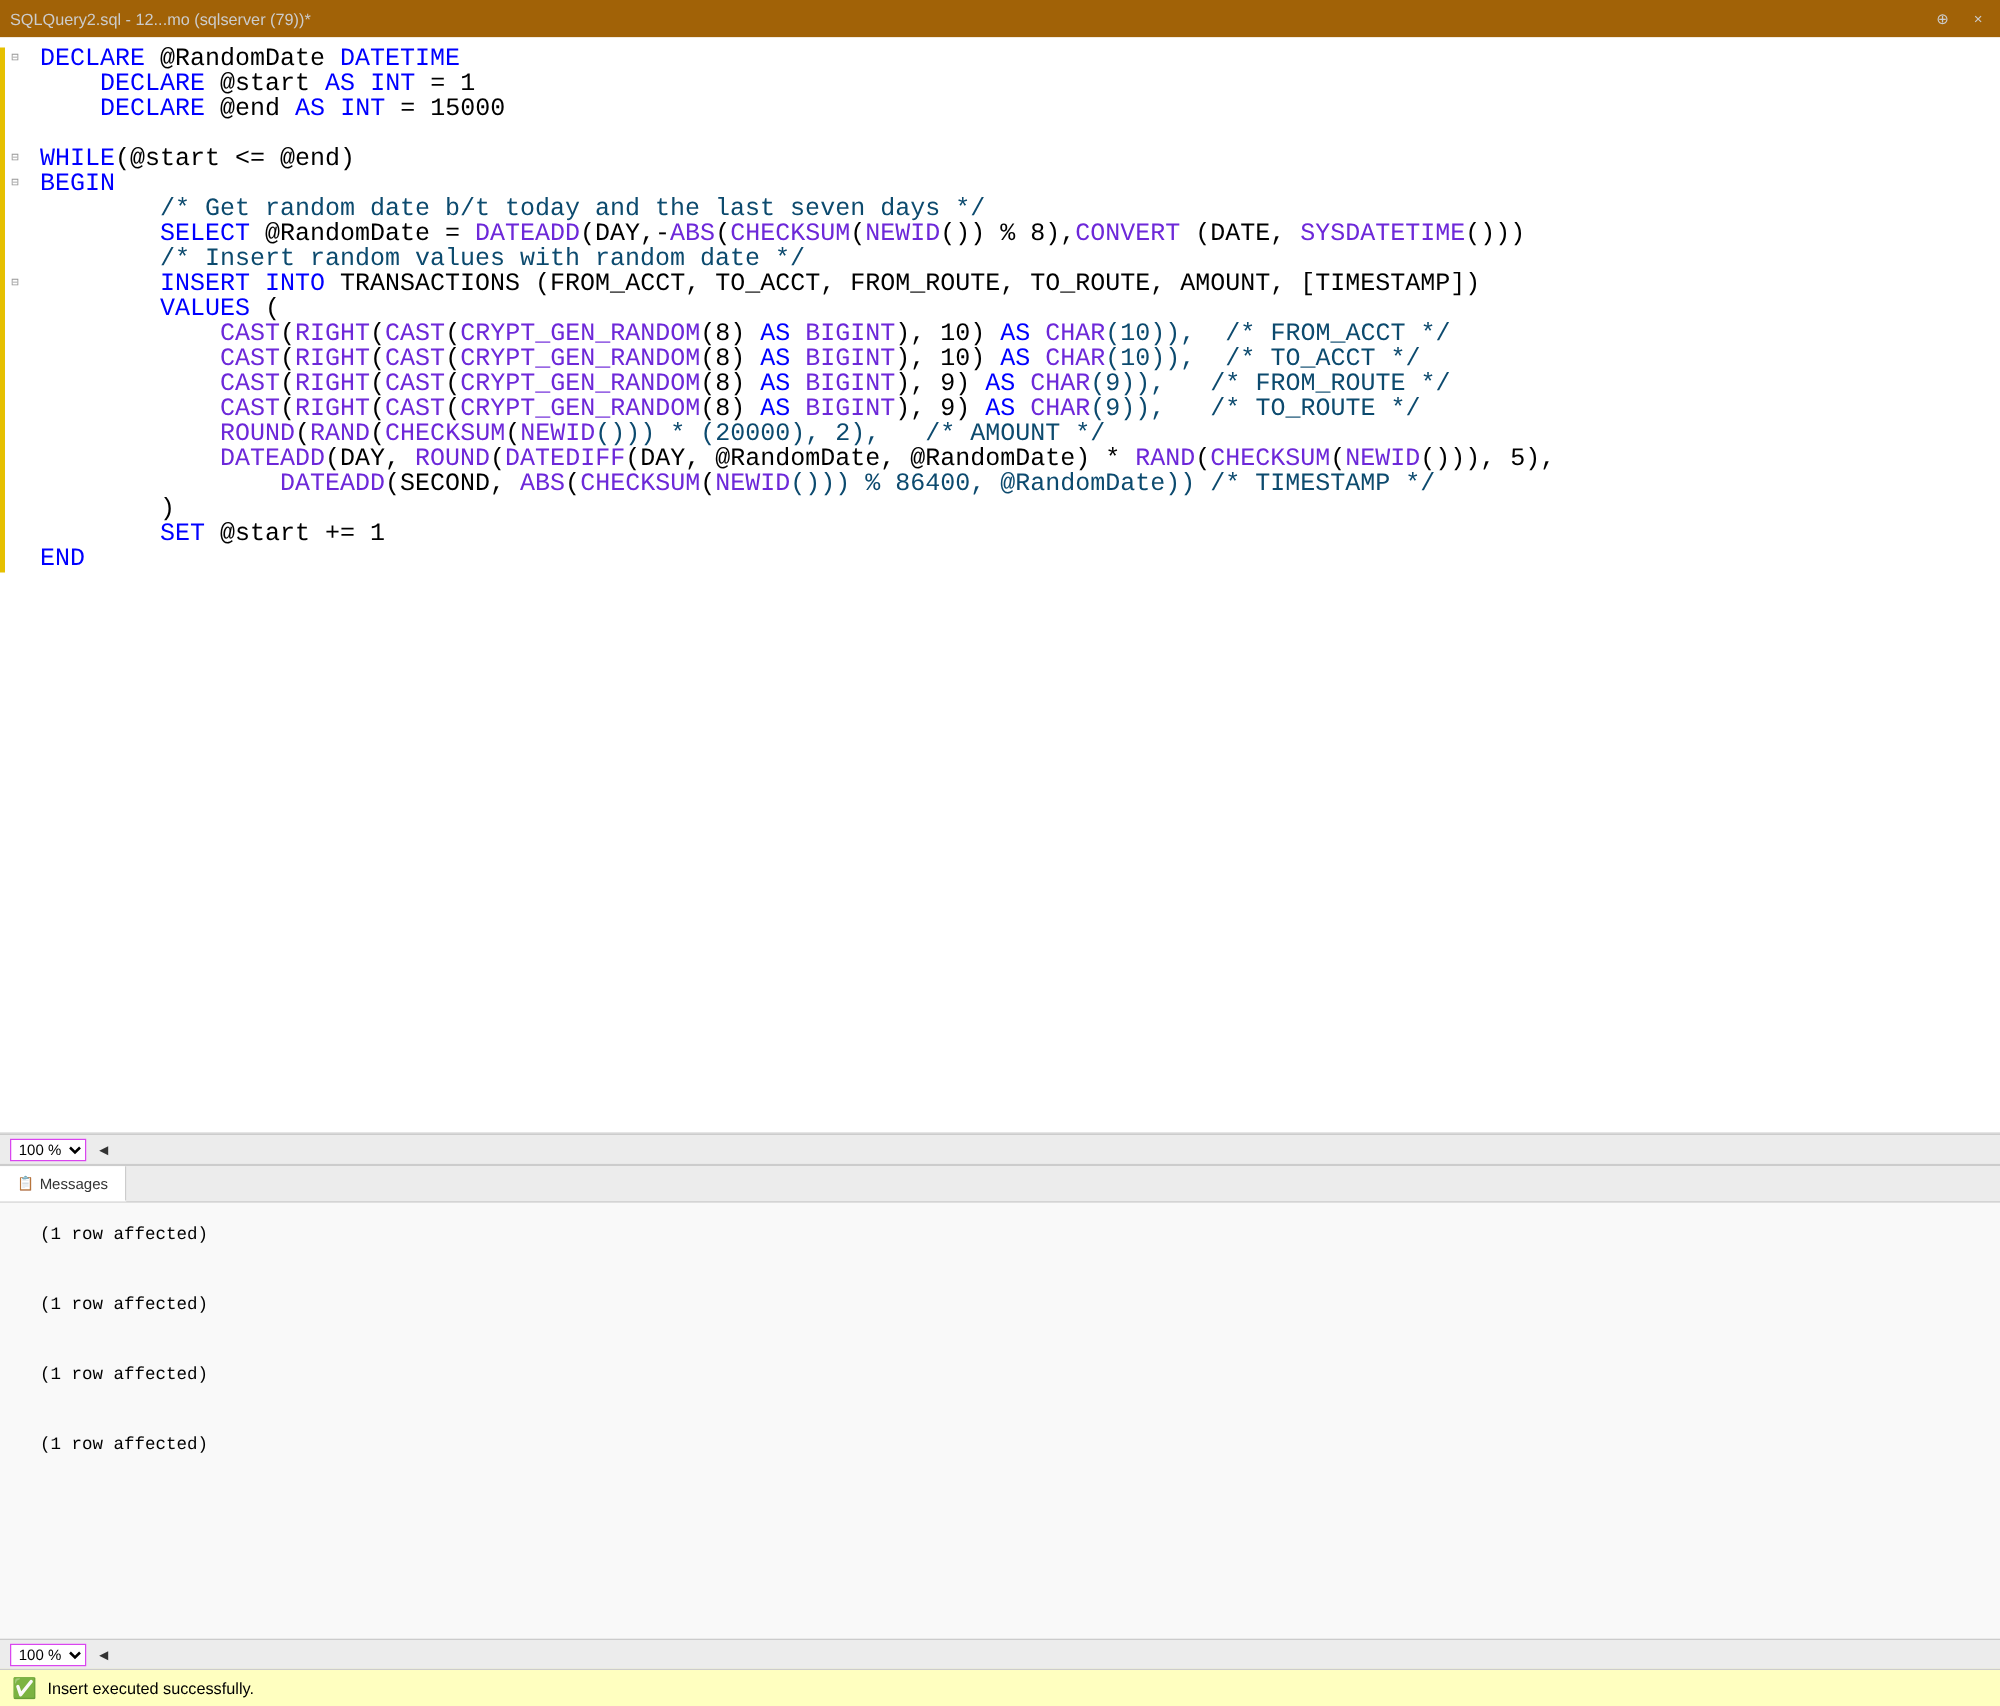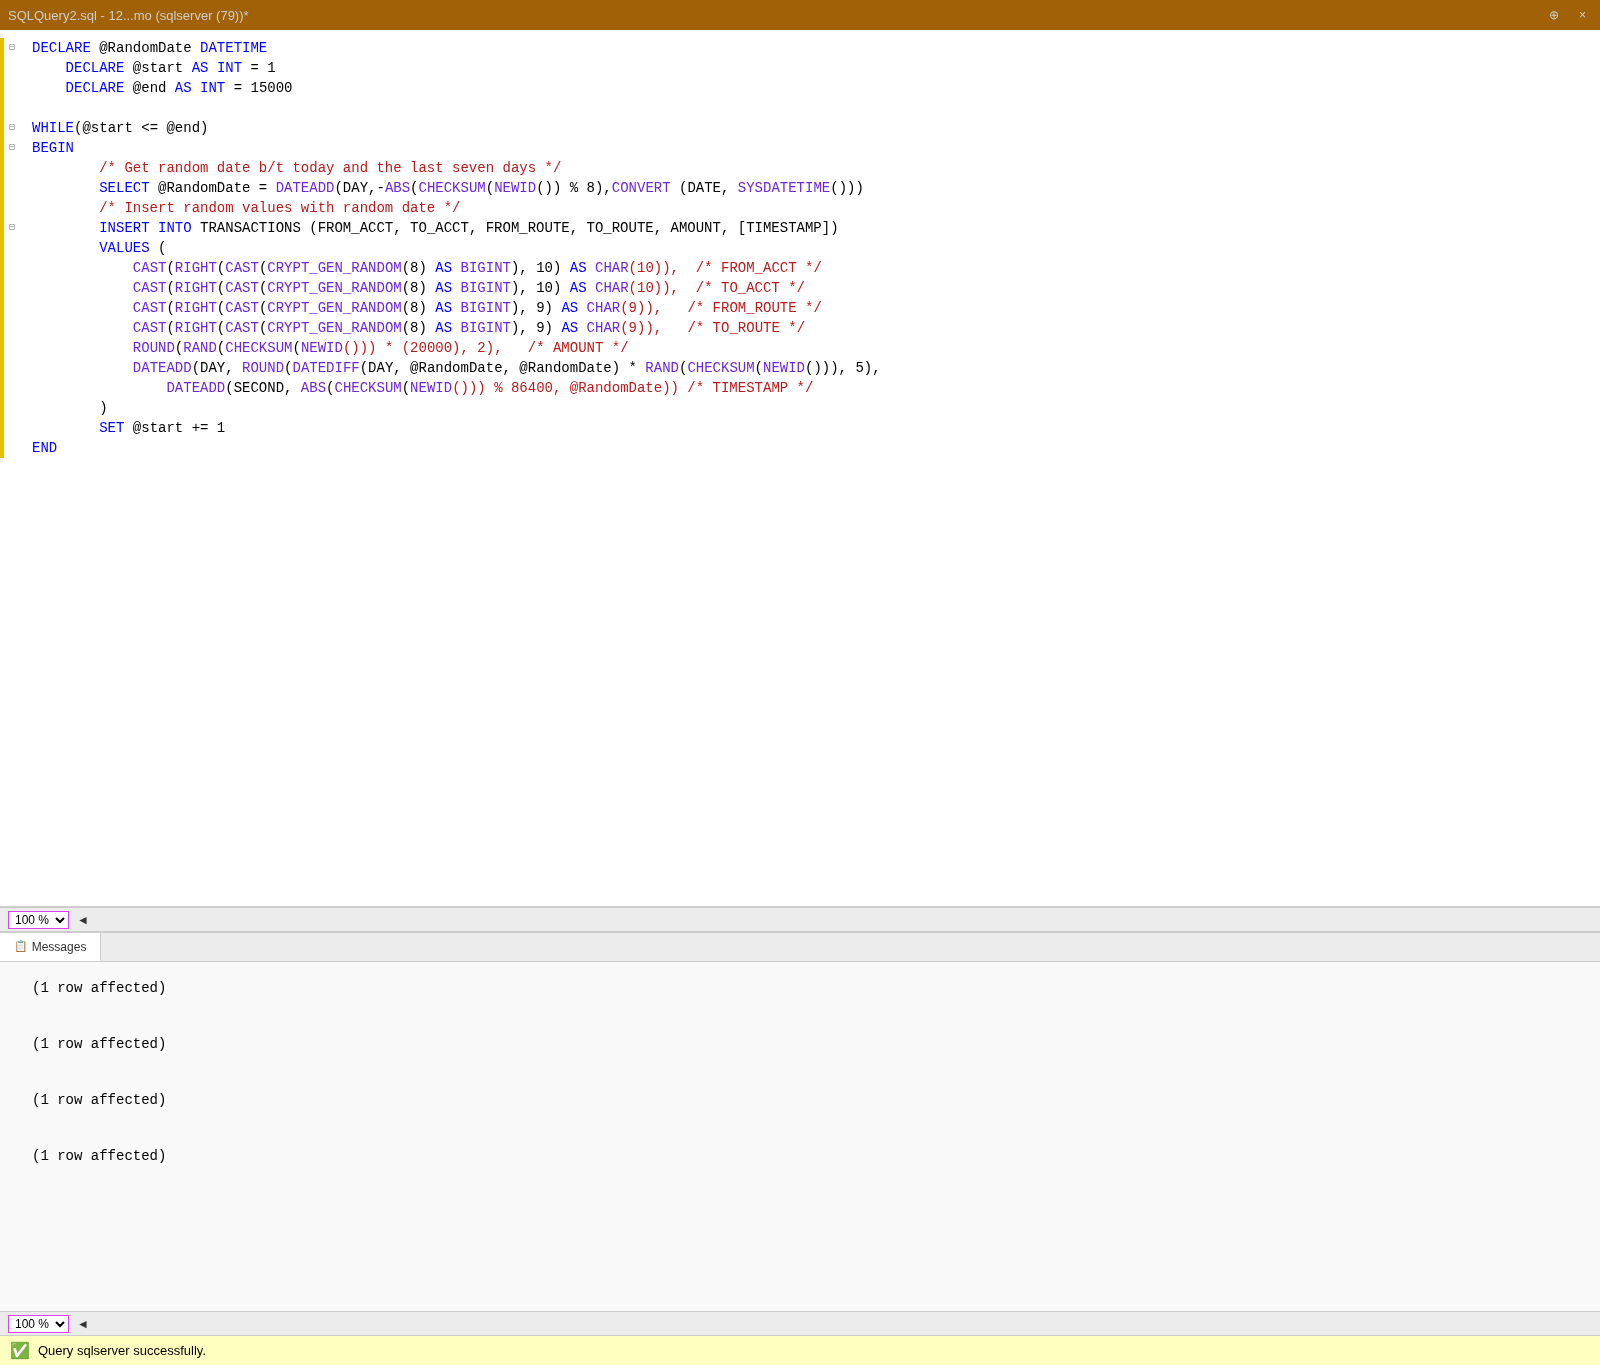--- a/index.html
+++ b/index.html
@@ -61,21 +61,21 @@
       min-width: 16px;
       padding: 0;
       display: flex;
       flex-direction: column;
       align-items: center;
     }
 
     .code-lines {
       flex: 1;
       padding: 0 12px;
-      font-size: 14px;
+      font-size: 20px;
       line-height: 20px;
       white-space: pre;
     }
 
     .line {
       display: flex;
       align-items: flex-start;
       min-height: 20px;
       position: relative;
     }
@@ -86,21 +86,21 @@
       cursor: pointer;
       width: 14px;
       text-align: center;
       line-height: 20px;
       display: inline-block;
     }
 
     
     .kw-blue { color: #0000ff; font-weight: normal; } 
     .kw-magenta { color: #6d28d9; } 
-    .kw-green { color: #b91c1c; } 
+    .kw-green { color: #0c4a6e; } 
     .plain { color: #000; }
 
     
     .status-bar {
       background: #ececec;
       border-top: 1px solid #ccc;
       padding: 2px 8px;
       font-family: Segoe UI, Arial, sans-serif;
       font-size: 12px;
       color: #333;
@@ -316,16 +316,16 @@
     <select class="zoom-select">
       <option>100 %</option>
       <option>75 %</option>
       <option>125 %</option>
     </select>
     <span style="cursor:pointer;">◄</span>
   </div>
 
   <div class="exec-status-bar">
     <span class="exec-status-icon">✅</span>
-    <span>Query sqlserver successfully.</span>
+    <span>Insert executed successfully.</span>
   </div>
 
 </div>
 
 </body></html>

